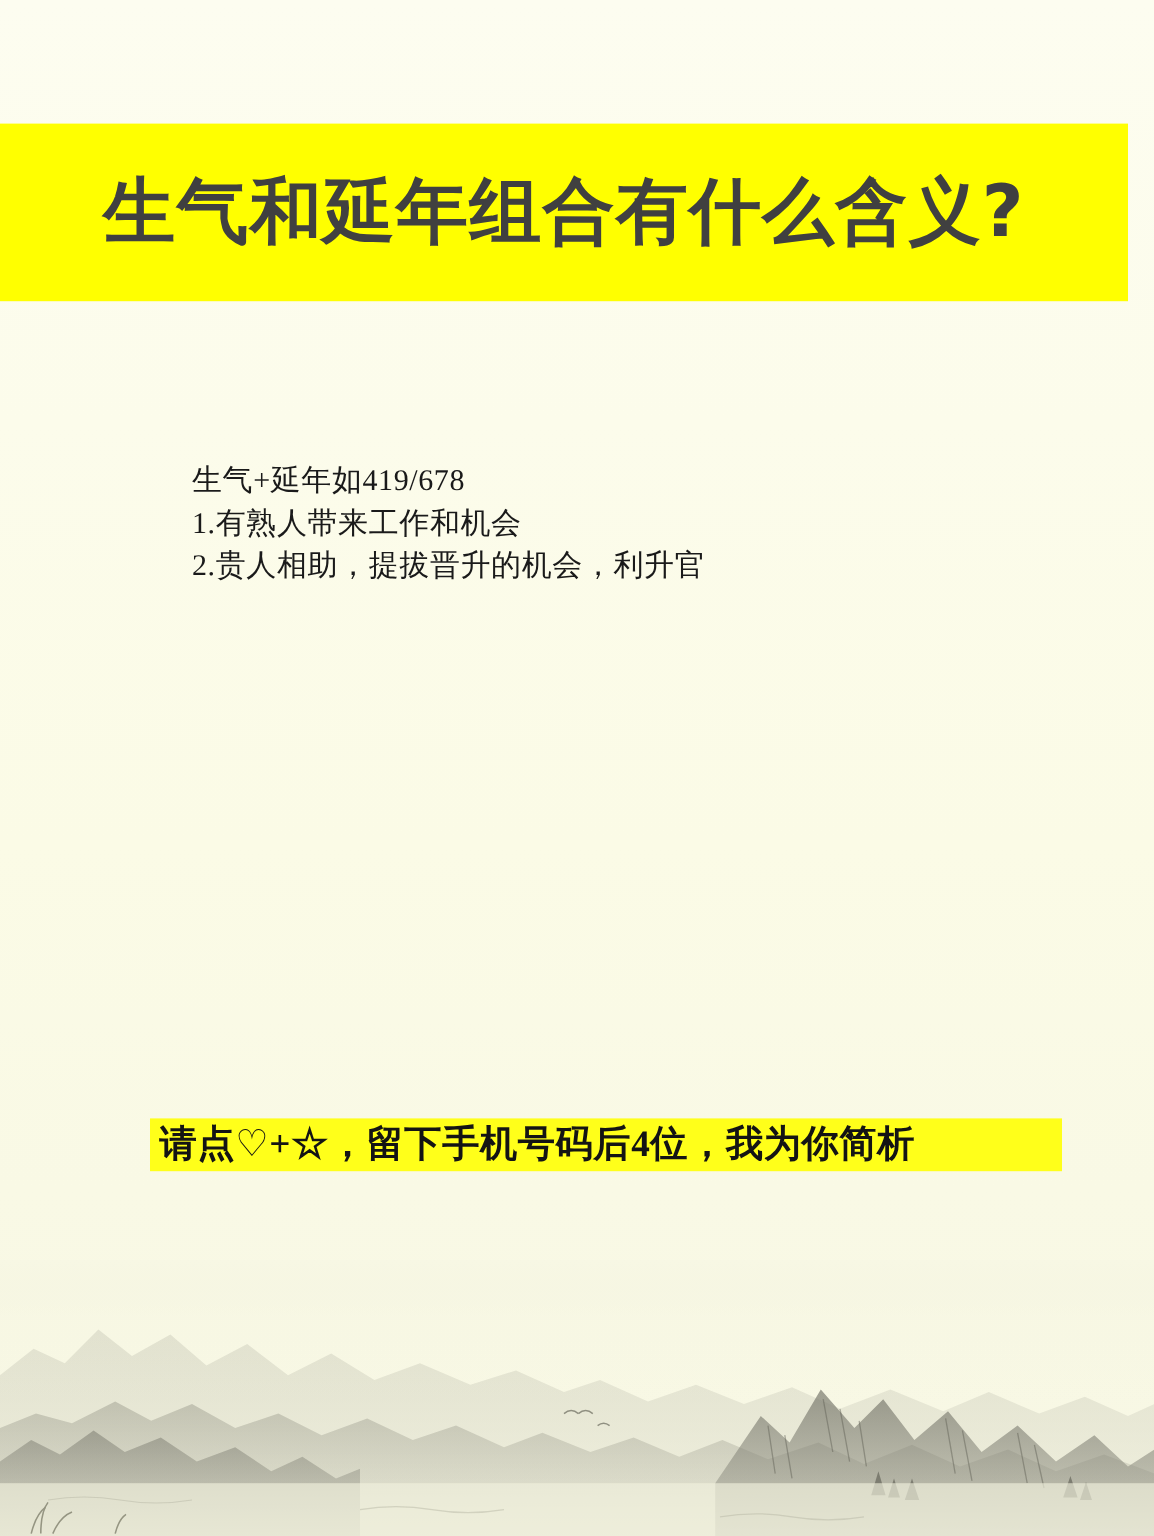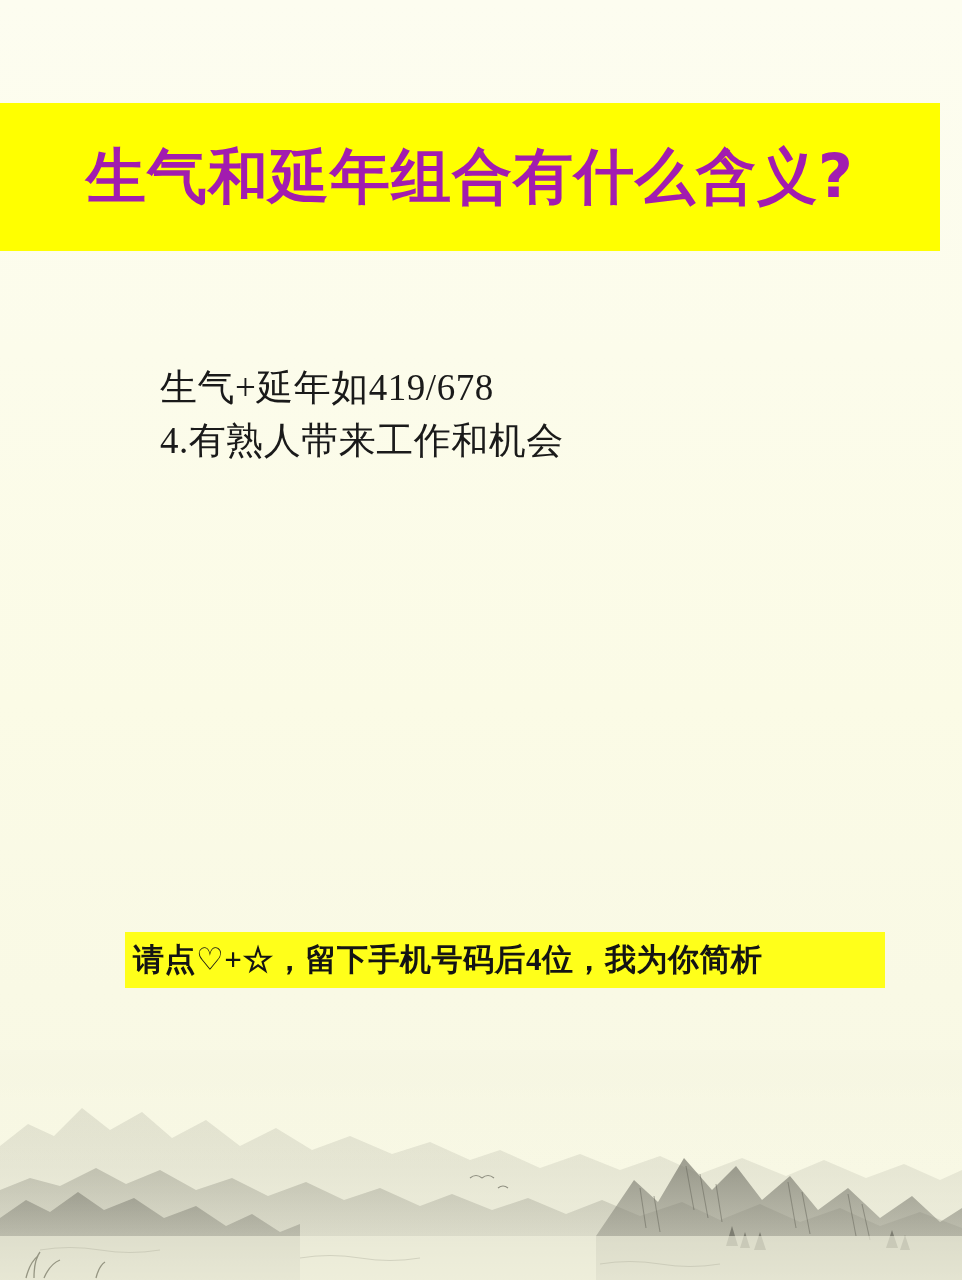--- a/index.html
+++ b/index.html
@@ -31,56 +31,56 @@
     background: #ffff00;
     display: flex;
     align-items: center;
     justify-content: center;
   }
   .title-text {
     font-family: "DejaVu Sans", "Liberation Sans", sans-serif;
     font-weight: bold;
     font-size: 60px;
     letter-spacing: 1px;
-    color: #a21caf;
+    color: #404040;
     white-space: nowrap;
   }
 
   
   .body-block {
     position: absolute;
     left: 160px;
-    top: 362px;
+    top: 383px;
     width: 680px;
     color: #1a1a1a;
-    font-size: 37px;
+    font-size: 25px;
     line-height: 1.42;
     letter-spacing: 0.5px;
   }
   .para {
     margin: 0 0 10px 0;
   }
   .para.spacer-after {
     margin-bottom: 46px;
   }
   .line {
     display: block;
     white-space: pre-wrap;
   }
 
   
   .cta-highlight {
     position: absolute;
     left: 125px;
     top: 932px;
     width: 760px;
-    height: 56px;
+    height: 44px;
     background: #ffff1a;
     display: flex;
-    align-items: center;
+    align-items: flex-start;
   }
   .cta-text {
     font-size: 31px;
     color: #141414;
     padding-left: 8px;
     white-space: nowrap;
     letter-spacing: 0.5px;
     font-weight: 600;
   }
 
@@ -106,21 +106,22 @@
 <div class="page">
 
   <div class="title-banner">
     <div class="title-text">生气和延年组合有什么含义?</div>
   </div>
 
   <div class="body-block">
 
     <div class="para spacer-after">
       <span class="line">生气+延年如419/678</span>
-      <span class="line">4.有熟人带来工作和机会</span>
+      <span class="line">1.有熟人带来工作和机会</span>
+      <span class="line">2.贵人相助，提拔晋升的机会，利升官</span>
     </div>
 
 
   </div>
 
   <div class="cta-highlight">
     <span class="cta-text">请点♡+☆，留下手机号码后4位，我为你简析</span>
   </div>
 
   <div class="landscape">

